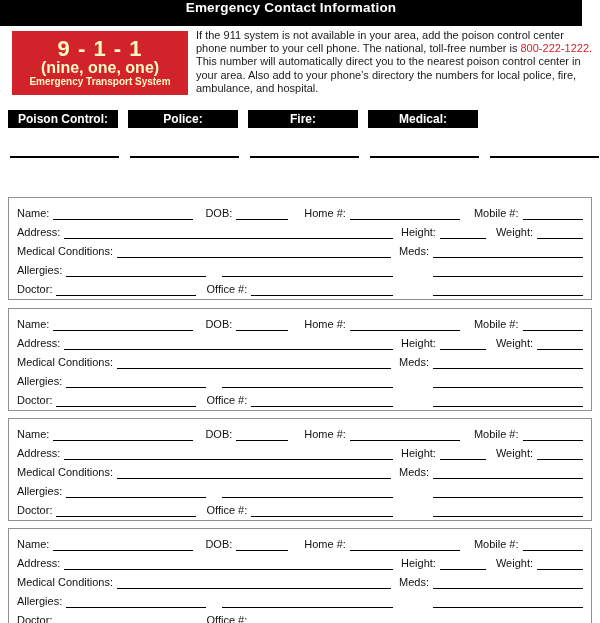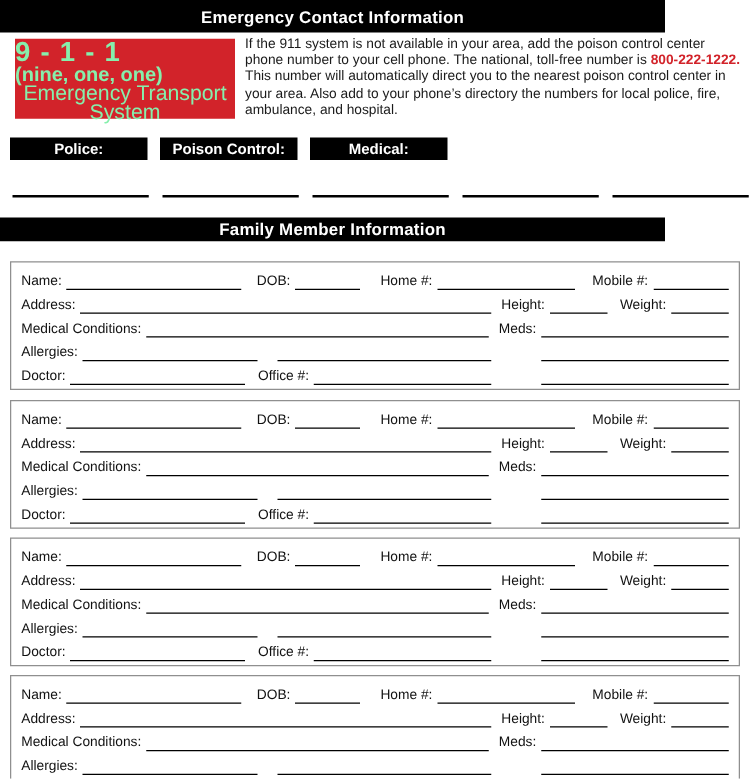--- a/index.html
+++ b/index.html
@@ -3,59 +3,59 @@
 <meta charset="utf-8">
 <style>
   * { margin:0; padding:0; box-sizing:border-box; }
   html,body { background:#fff; }
   body { font-family:"Liberation Sans", sans-serif; color:#111; }
   #page {
     position:relative; width:600px; height:623px;
     background:#ffffff; overflow:hidden;
   }
   .black-bar {
-    position:absolute; left:0; width:532px; background:#000;
-    color:#fff; font-weight:bold; display:flex; align-items:center; justify-content:center;
+    position:absolute; left:0; width:582px; background:#000;
+    color:#fff; font-weight:bold; display:flex; justify-content:center;
   }
   #hdr-emergency { top:0; height:26px; font-size:13.5px; letter-spacing:.2px; }
   #hdr-family    { top:174px; height:19px; font-size:13.5px; letter-spacing:.2px; }
 
   #box-911 {
     position:absolute; left:12px; top:31px; width:176px; height:64px;
-    background:#D2232A; color:#86efac; text-align:center;
-    display:flex; flex-direction:column; align-items:flex-start; justify-content:center;
+    background:#D2232A; color:#fef9c3; text-align:center;
+    display:flex; flex-direction:column; align-items:center; justify-content:center;
   }
   #box-911 .num { font-size:22px; font-weight:bold; line-height:24px; letter-spacing:1px; }
   #box-911 .phon { font-size:16px; font-weight:bold; line-height:13px; }
-  #box-911 .sys { font-size:17px; font-weight:normal; line-height:15px; }
+  #box-911 .sys { font-size:10px; font-weight:bold; line-height:15px; }
 
   #info-para {
     position:absolute; left:196px; top:29px; width:399px;
     font-size:11px; line-height:13.2px; color:#1a1a1a; text-align:left;
   }
-  #info-para .phone { color:#D2232A; font-weight:bold; }
+  #info-para .phone { color:#D2232A; font-weight:normal; }
 
   #contact-bars {
     position:absolute; top:110px; left:8px; width:590px;
     display:flex; gap:10px;
   }
   .contact-bar {
     width:110px; height:18px; background:#000; color:#fff;
     font-weight:bold; font-size:12px;
     display:flex; align-items:center; justify-content:center;
   }
   #contact-lines {
     position:absolute; top:142px; left:10px; width:590px;
     display:flex; gap:11px;
   }
   .contact-line { width:109px; height:16px; border-bottom:2px solid #000; }
 
   .member-block {
     position:absolute; left:8px; width:584px; height:103px;
-    border:1px solid #8f8f8f; background:#fff; padding:5px 8px 0 8px;margin-top:12px;
+    border:1px solid #8f8f8f; background:#fff; padding:5px 8px 0 8px;
   }
   #block-1 { top:197px; } #block-2 { top:308px; } #block-3 { top:418px; } #block-4 { top:528px; }
 
   .frow { display:flex; align-items:flex-end; height:19px; font-size:11px; }
   .lbl { white-space:nowrap; line-height:17px; padding-right:4px; color:#111; }
   .ln { border-bottom:1px solid #000; height:14px; margin-bottom:2px; flex:0 0 auto; }
   .ln.grow { flex:1 1 auto; }
   .w140 { width:140px; } .w52 { width:52px; } .w110 { width:110px; }
   .w46 { width:46px; } .w150 { width:150px; }
   .sp8 { width:8px; flex:0 0 8px; } .sp10 { width:10px; flex:0 0 10px; }
@@ -76,41 +76,41 @@
     <div class="phon">(nine, one, one)</div>
     <div class="sys">Emergency Transport System</div>
   </div>
 
   <div id="info-para">
     <span>If the 911 system is not available in your area, add the poison control center phone number to your cell phone. The national, toll-free number is </span><span class="phone">800-222-1222.</span><span> This number will automatically direct you to the nearest poison control center in your area. Also add to your phone’s directory the numbers for local police, fire, ambulance, and hospital.</span>
   </div>
 
   <div id="contact-bars">
     <div class="contact-bar">
+        <span>Poison Control:</span>
+      </div>
+    <div class="contact-bar">
         <span>Police:</span>
       </div>
     <div class="contact-bar">
-        <span>Poison Control:</span>
+        <span>Fire:</span>
       </div>
     <div class="contact-bar">
         <span>Medical:</span>
       </div>
   </div>
 
   <div id="contact-lines">
     <div class="contact-line"></div>
     <div class="contact-line"></div>
     <div class="contact-line"></div>
     <div class="contact-line"></div>
     <div class="contact-line"></div>
   </div>
 
-  <div id="hdr-family" class="black-bar">
-    <span>Family Member Information</span>
-  </div>
 
   <div id="block-1" class="member-block">
     <div class="frow">
       <span class="lbl">Name:</span>
       <span class="ln w140"></span>
       <span class="sp12"></span>
       <span class="lbl">DOB:</span>
       <span class="ln w52"></span>
       <span class="sp16"></span>
       <span class="lbl">Home #:</span>

